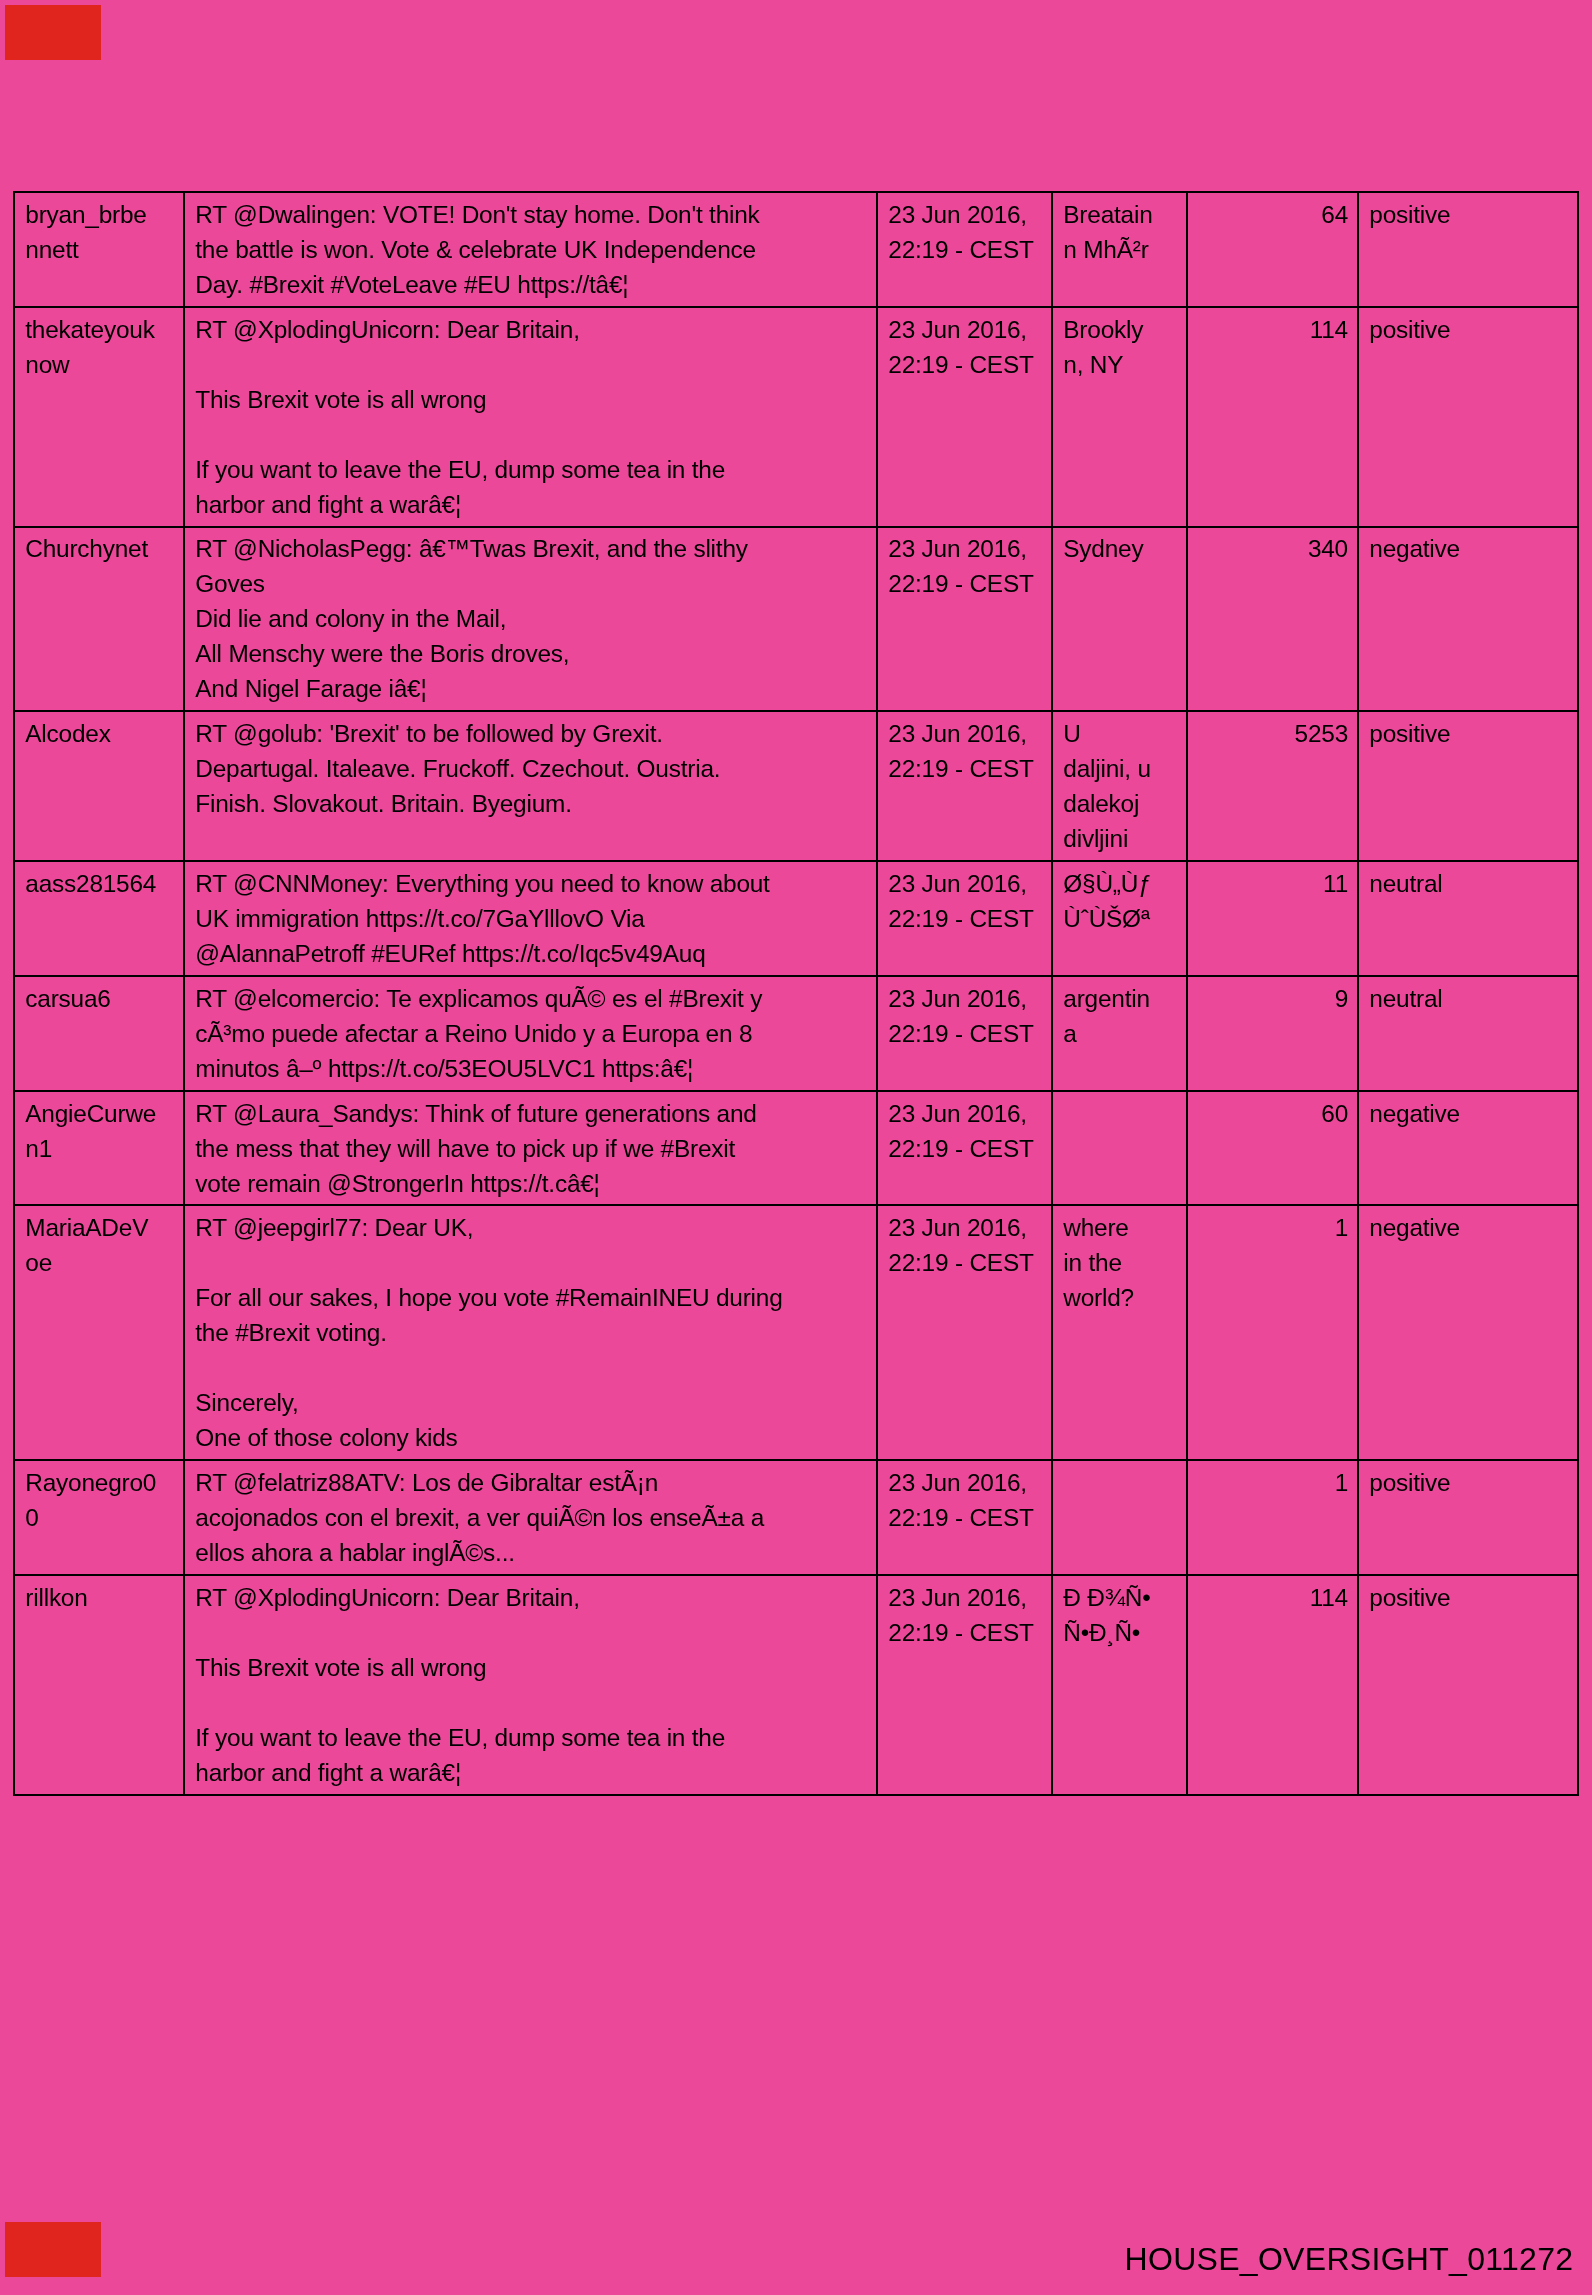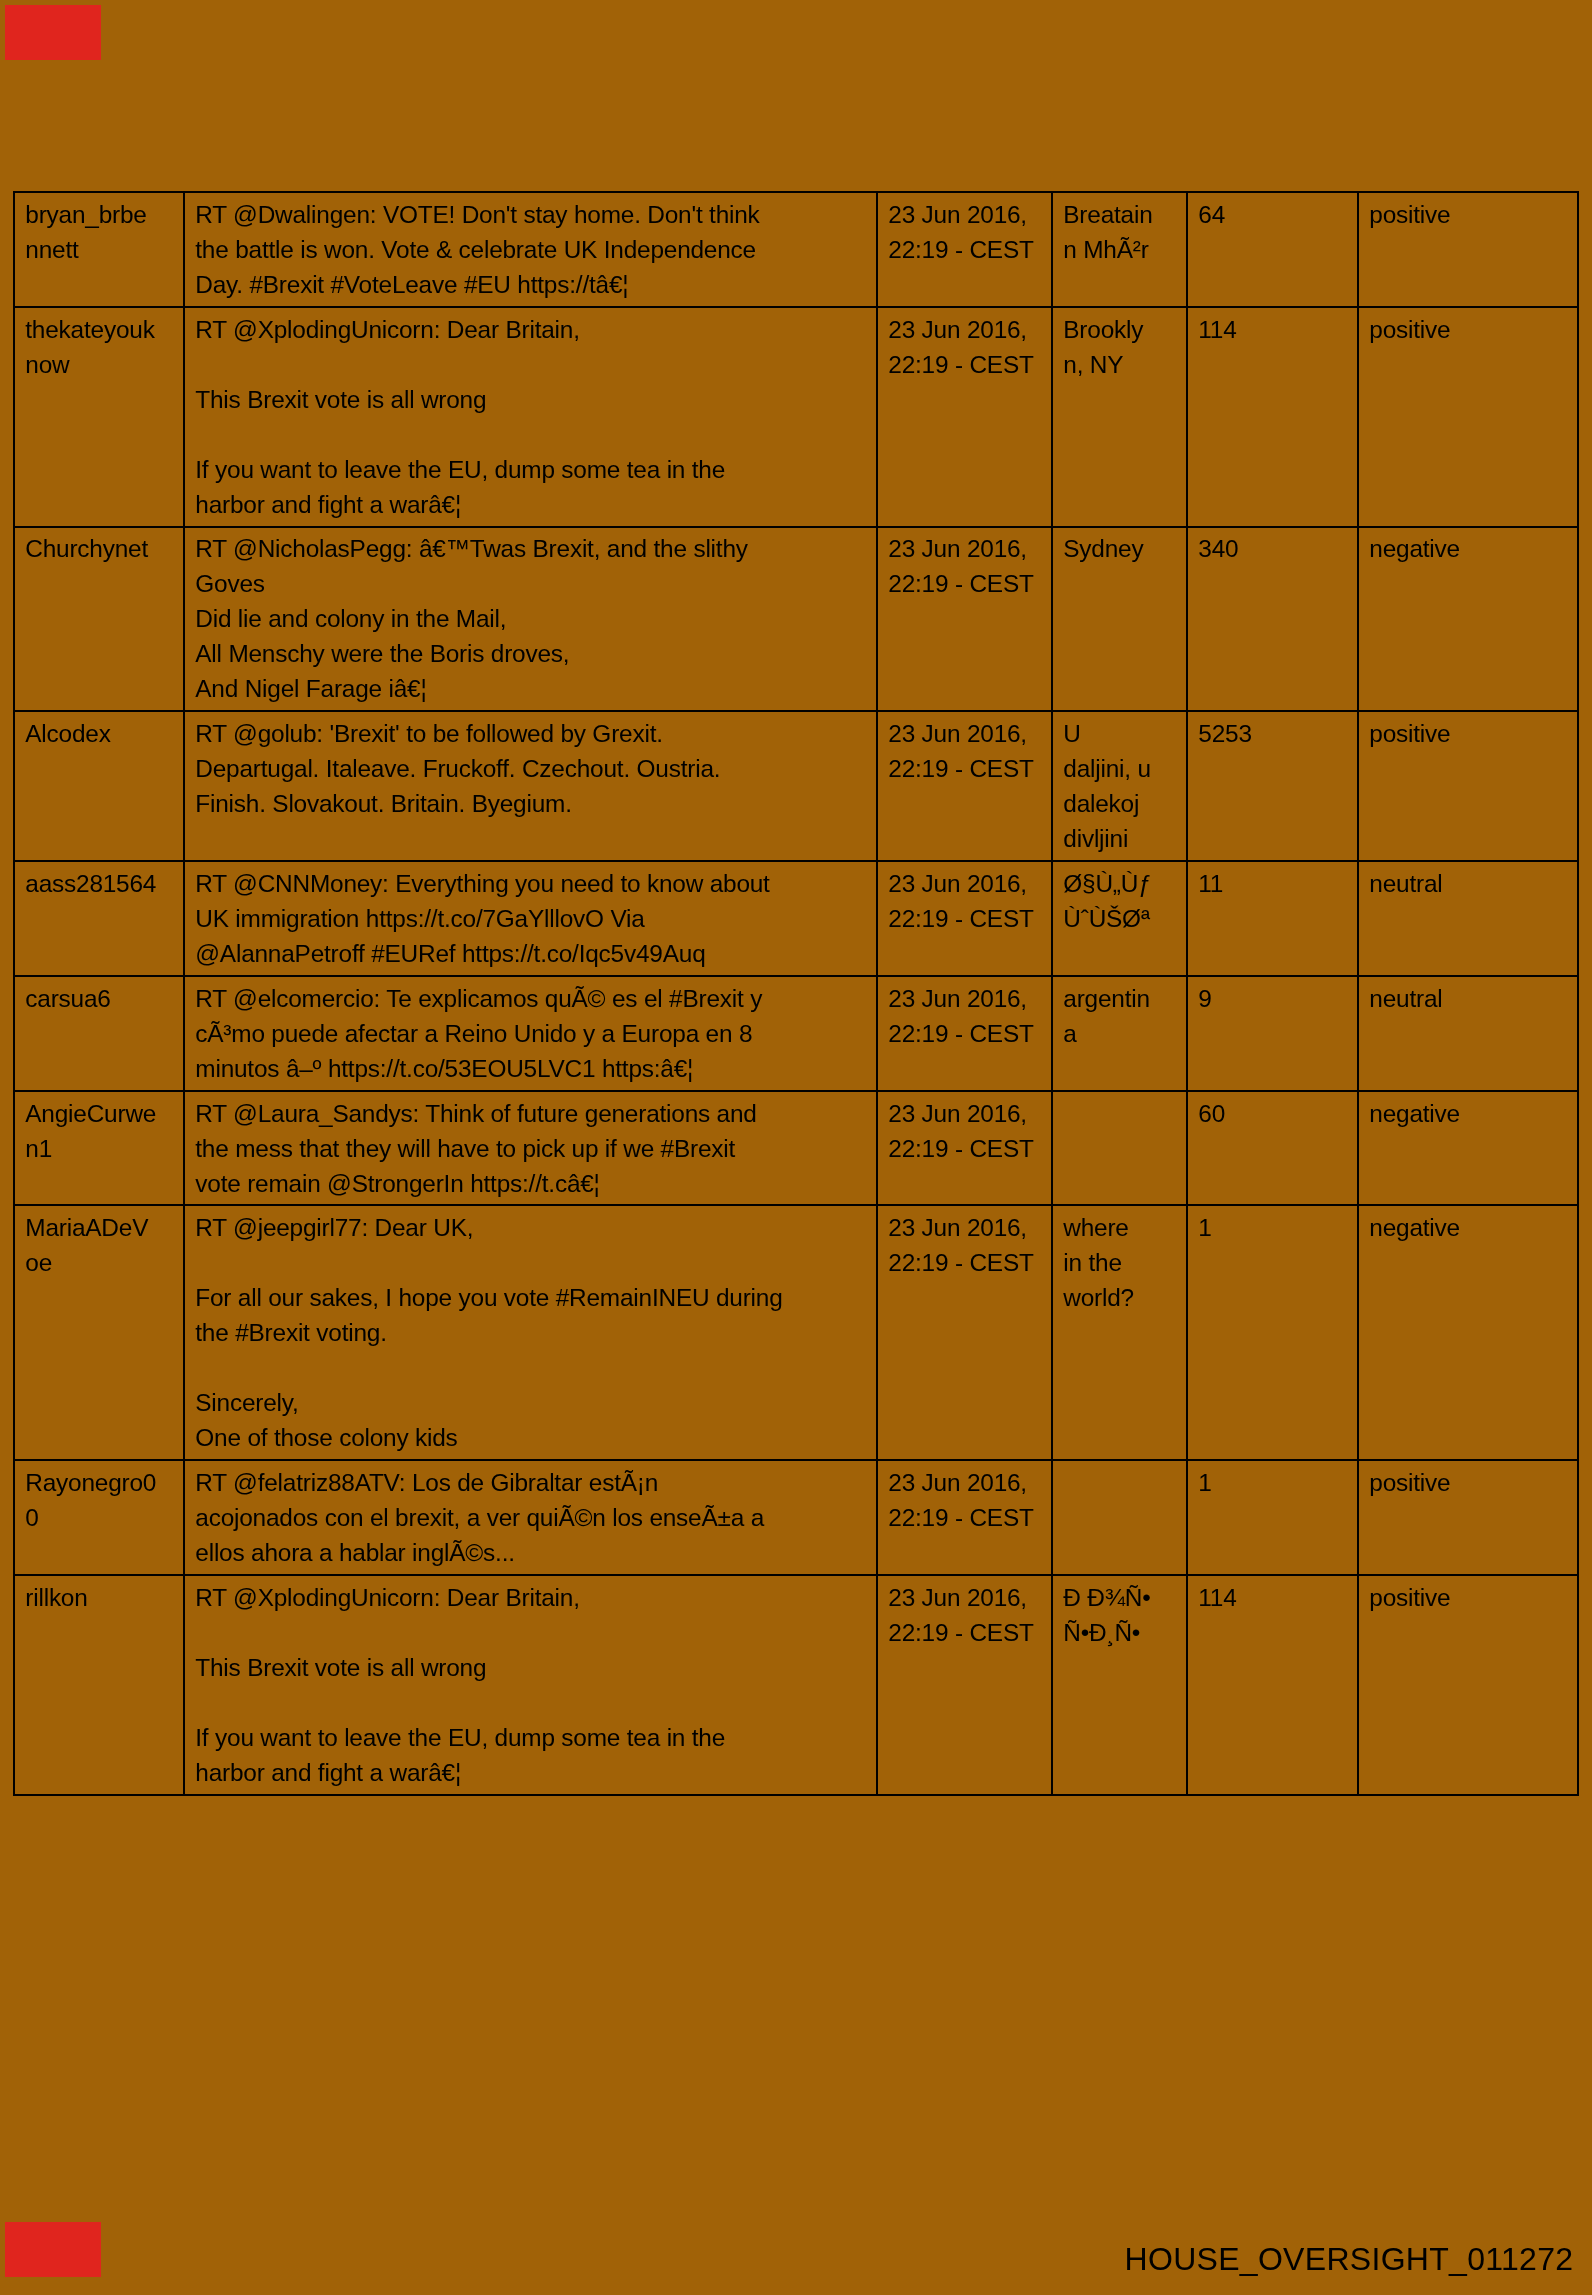--- a/index.html
+++ b/index.html
@@ -4,21 +4,21 @@
 <style>
   html, body {
     margin: 0;
     padding: 0;
     background: #ffffff;
   }
   .page {
     position: relative;
     width: 1592px;
     height: 2295px;
-    background: #a16207;
+    background: #ec4899;
     font-family: "Liberation Sans", sans-serif;
     color: #000000;
     overflow: hidden;
   }
   .redaction {
     position: absolute;
     left: 5.1px;
     width: 96px;
     height: 55px;
     background: #e02420;
@@ -39,21 +39,21 @@
     vertical-align: top;
     padding: 3.9px 9px 3.9px 10.3px;
     font-size: 24.4px;
     line-height: 35px;
     letter-spacing: -0.2px;
     white-space: pre-wrap;
     word-wrap: break-word;
     overflow: hidden;
   }
   td.col-username { word-break: break-all; }
-  td.col-retweets { text-align: left; padding-right: 11.6px; }
+  td.col-retweets { text-align: right; padding-right: 11.6px; }
 
   .footer {
     position: absolute;
     top: 2241px;
     right: 18.6px;
     font-size: 32px;
     line-height: 37px;
     letter-spacing: 0.3px;
     color: #000000;
     white-space: nowrap;

